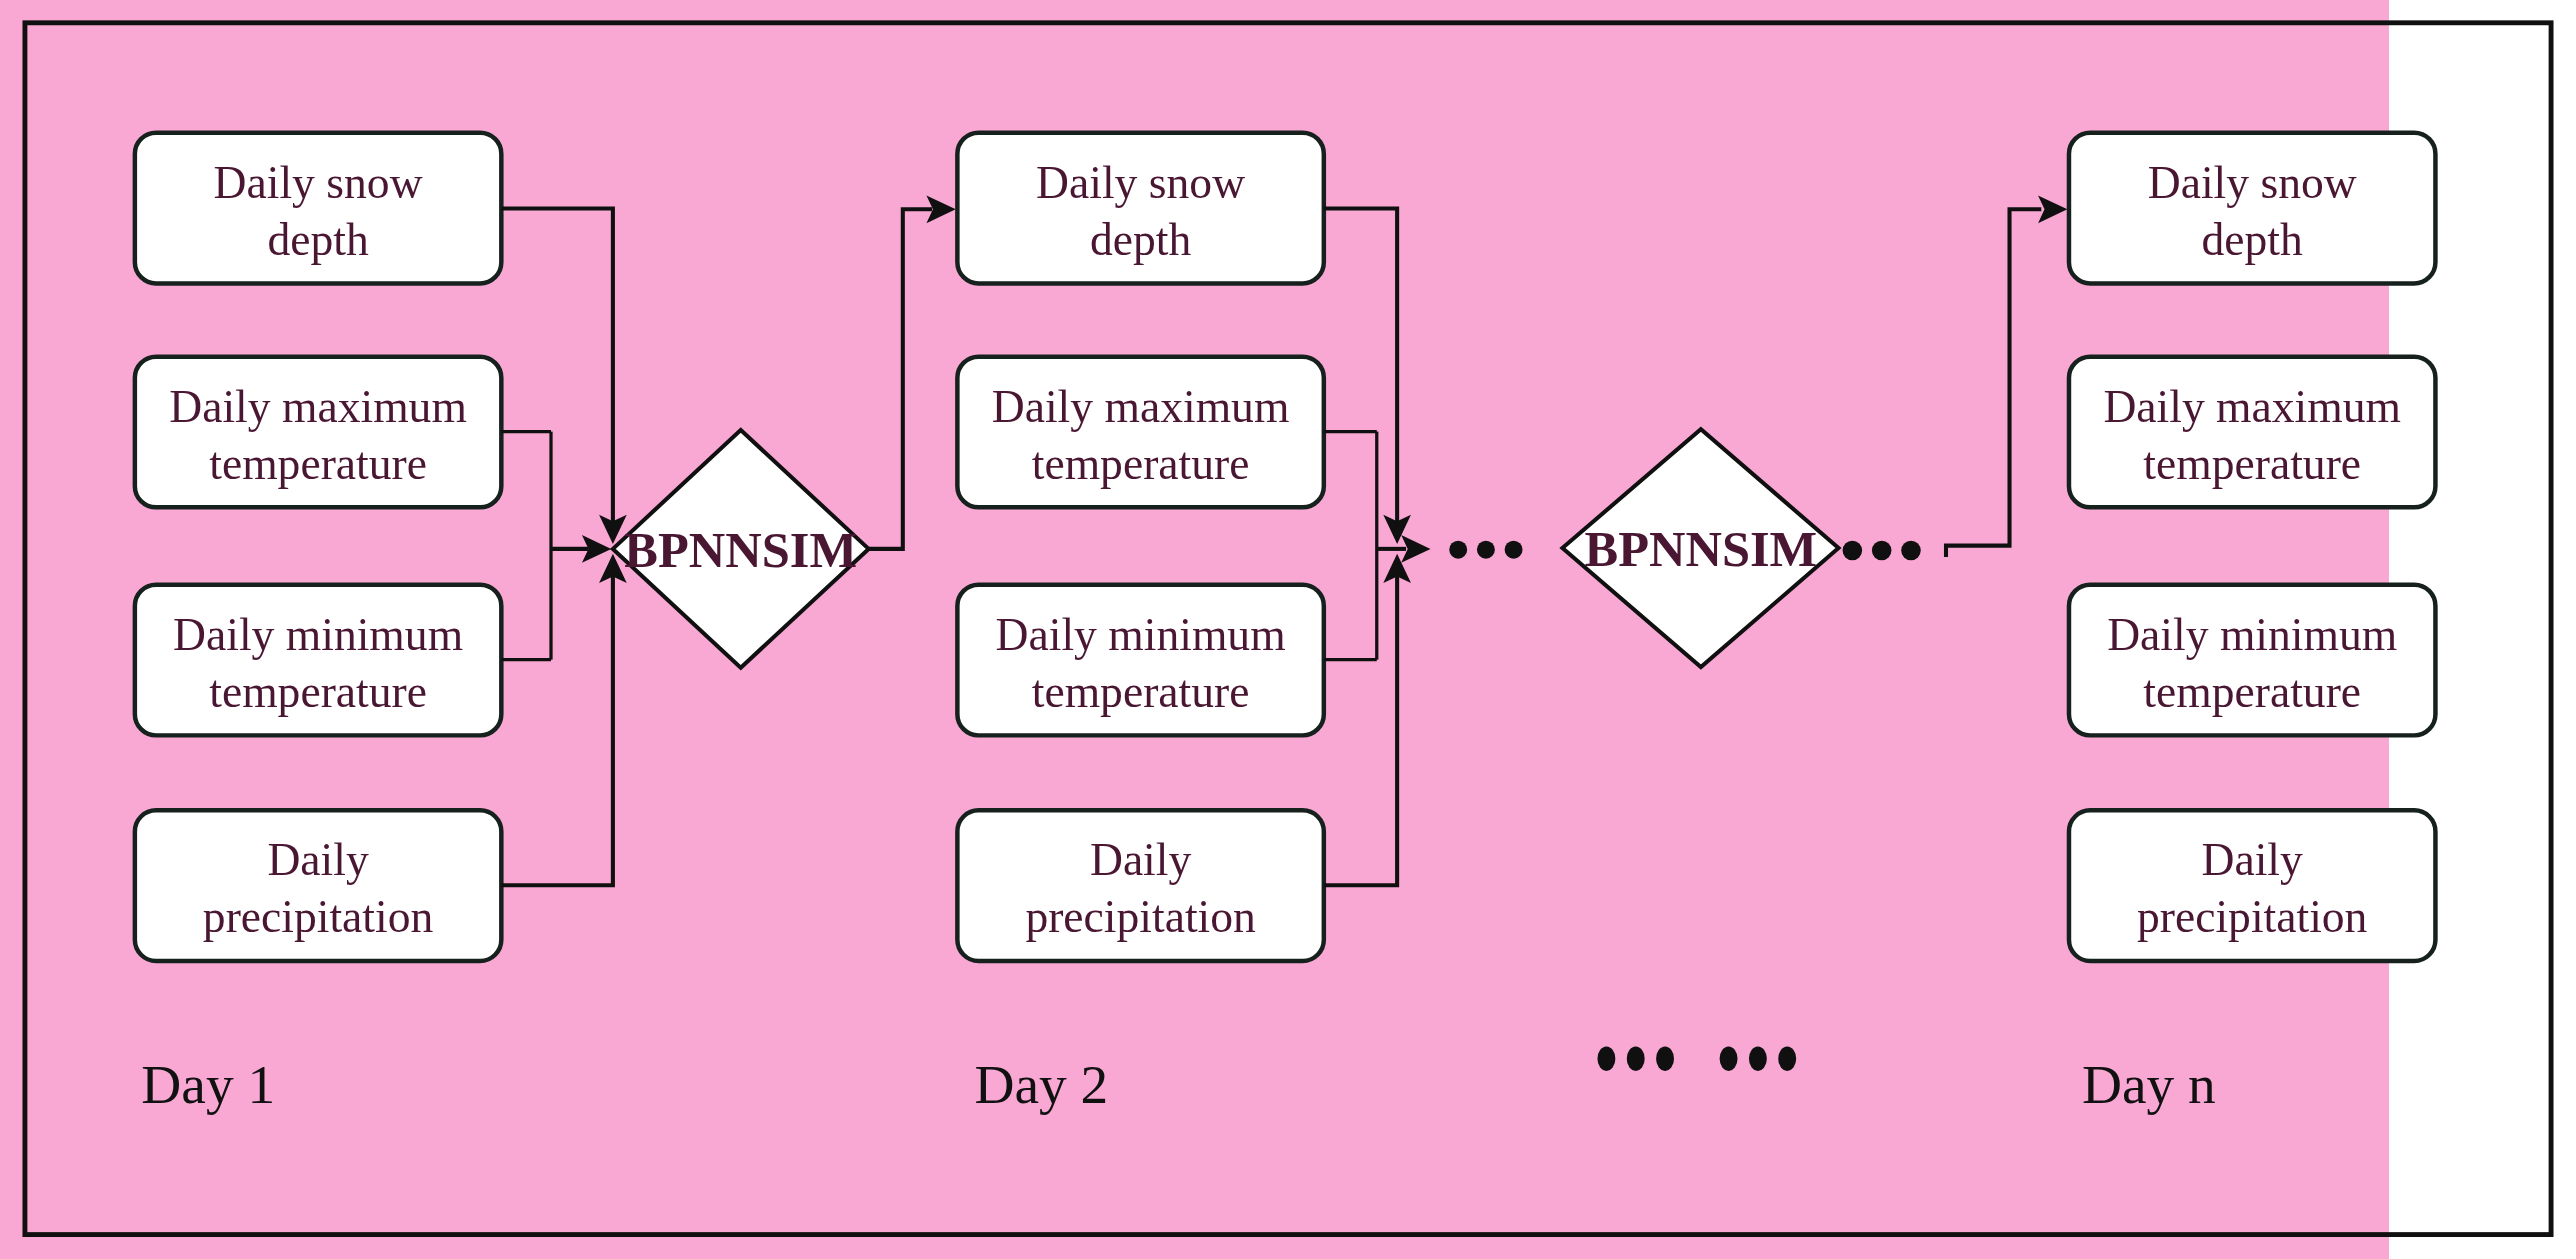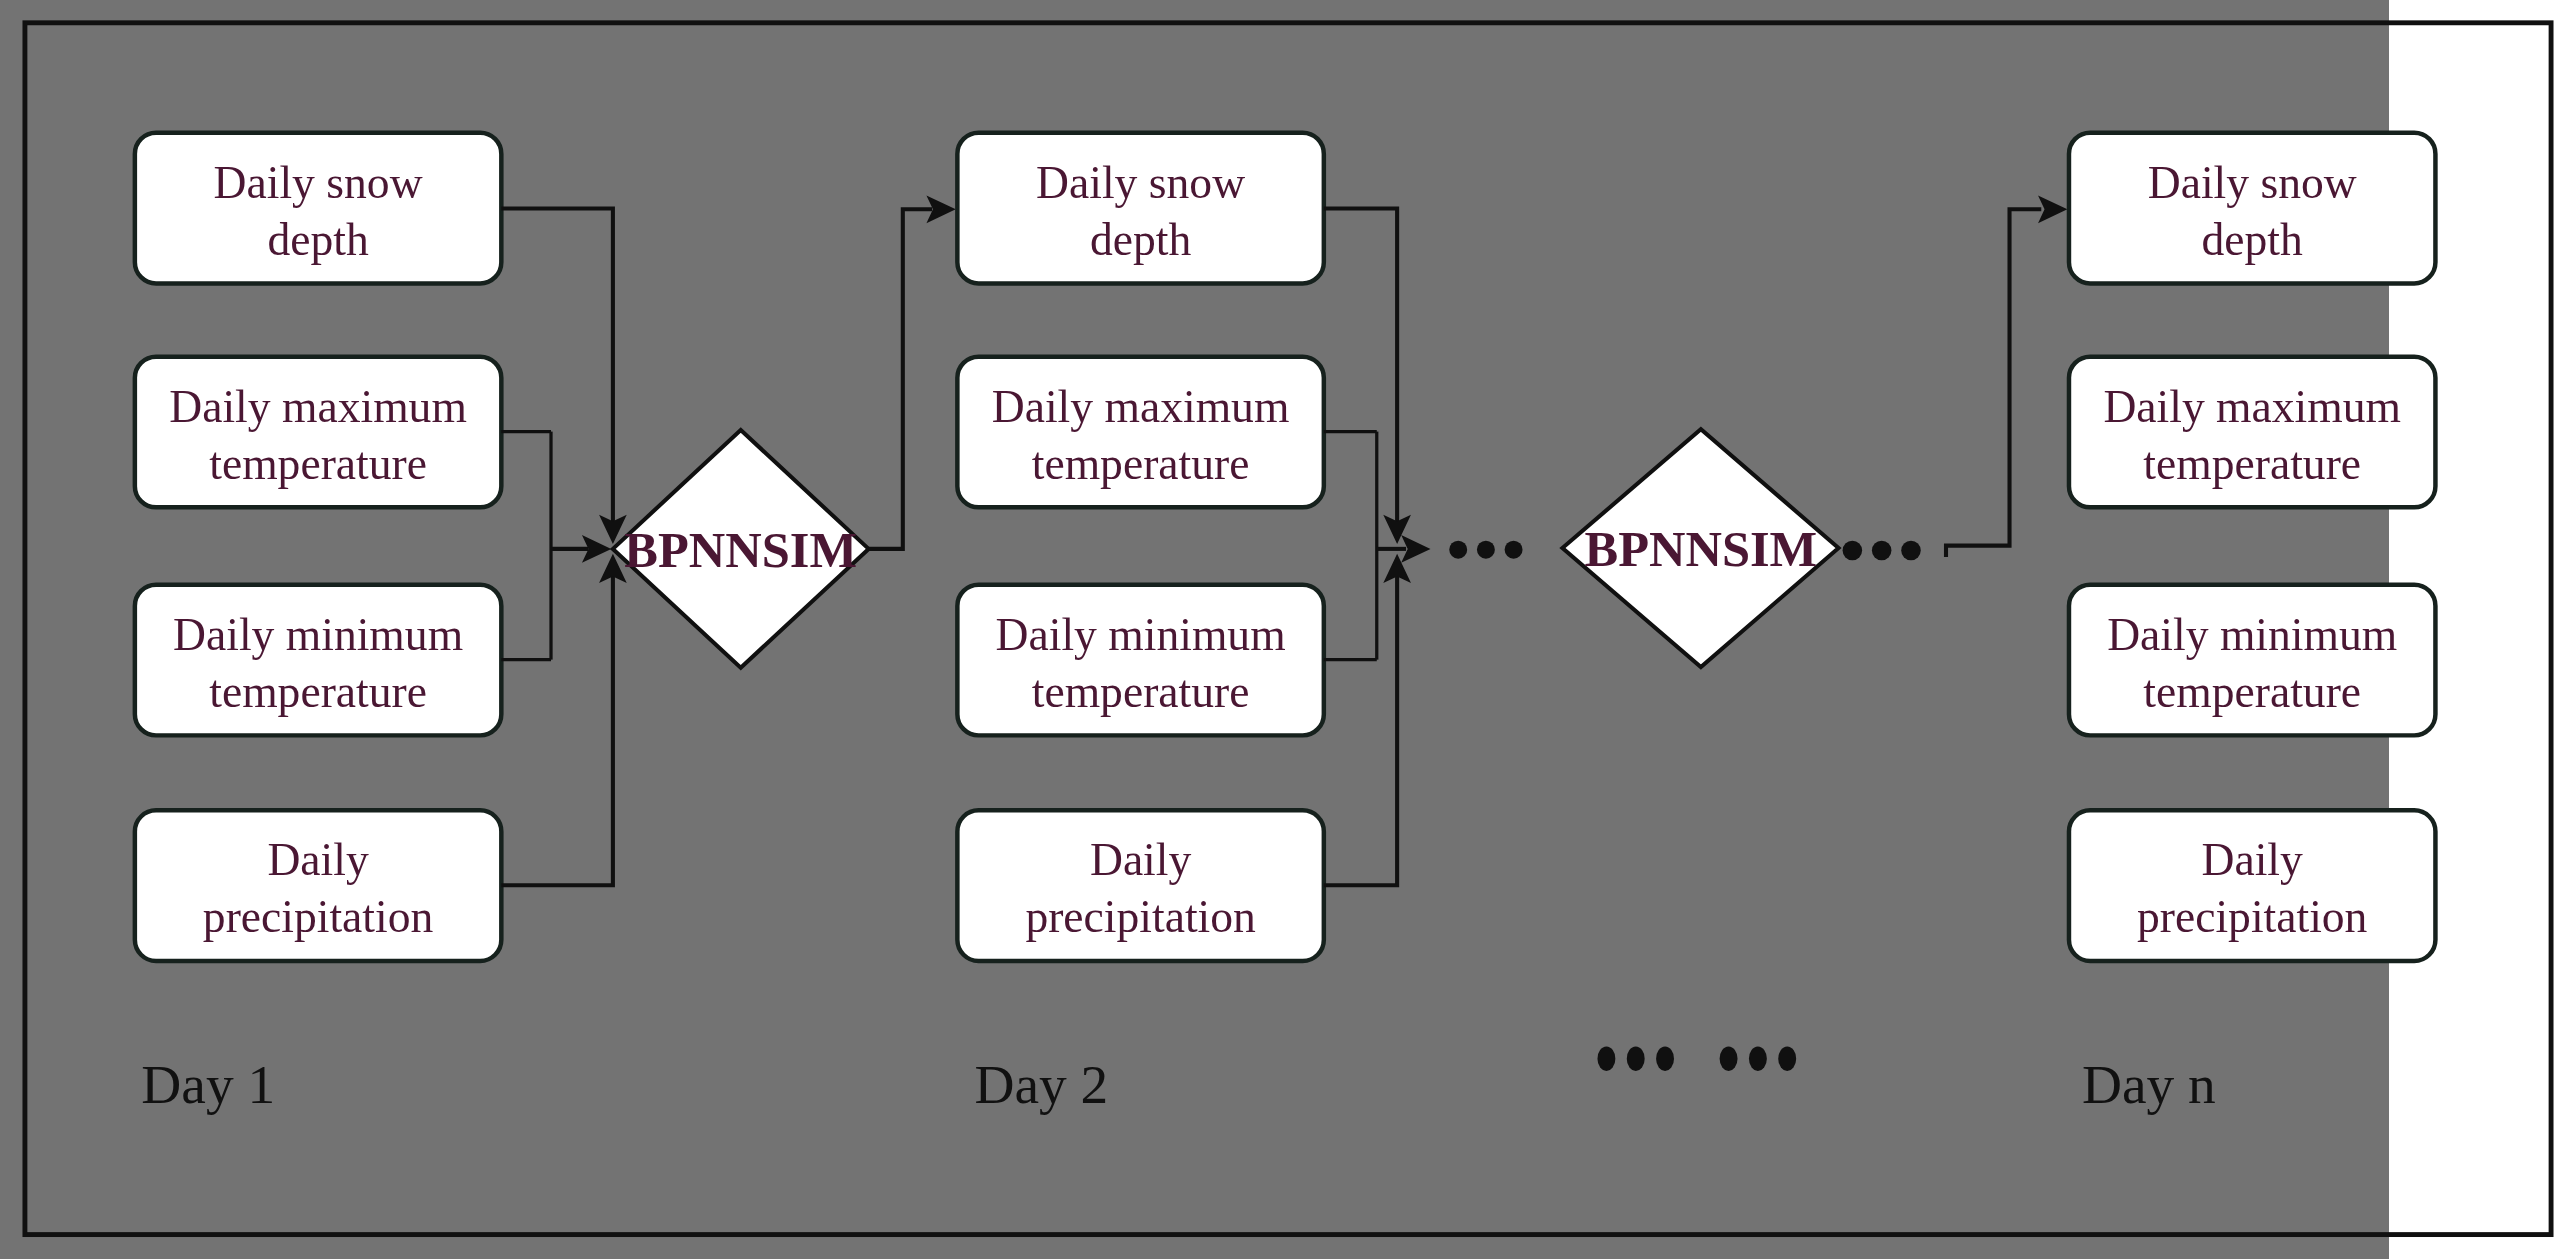--- a/index.html
+++ b/index.html
@@ -4,21 +4,21 @@
 <style>
   html, body {
     margin: 0;
     padding: 0;
     background: #ffffff;
   }
   .stage {
     position: relative;
     width: 2389px;
     height: 1259px;
-    background: #737373;
+    background: #f9a8d4;
     font-family: "Liberation Serif", "DejaVu Serif", serif;
   }
   svg { display: block; }
   .box-rect {
     fill: #ffffff;
     stroke: #16211d;
     stroke-width: 5.5;
   }
   .diamond {
     fill: #ffffff;

